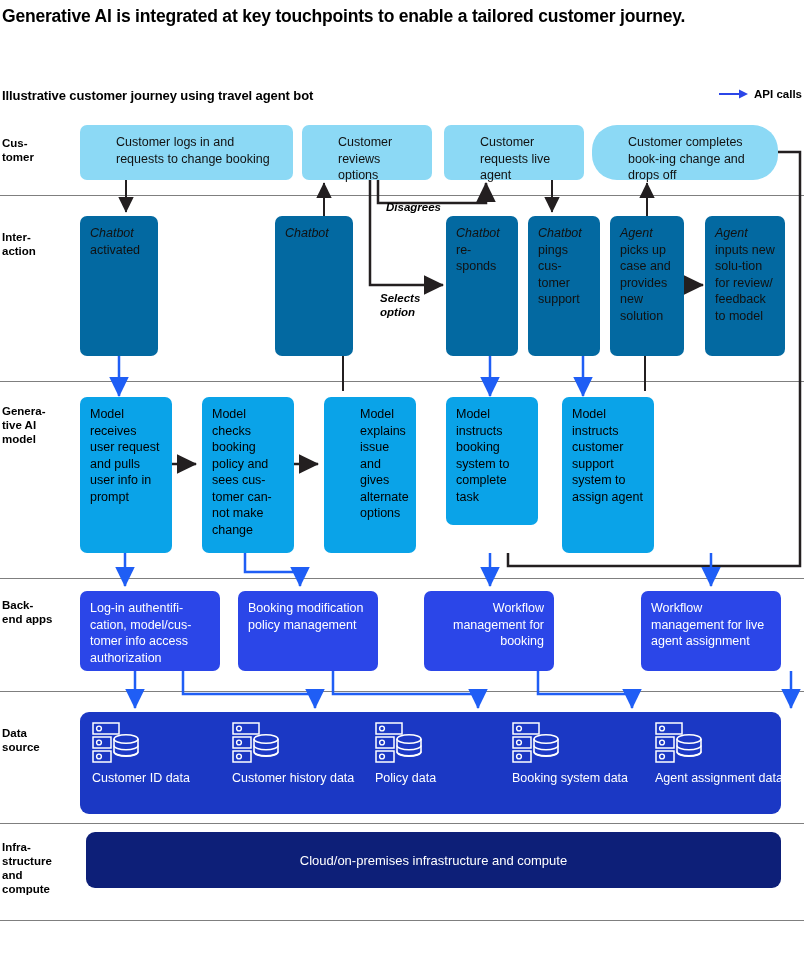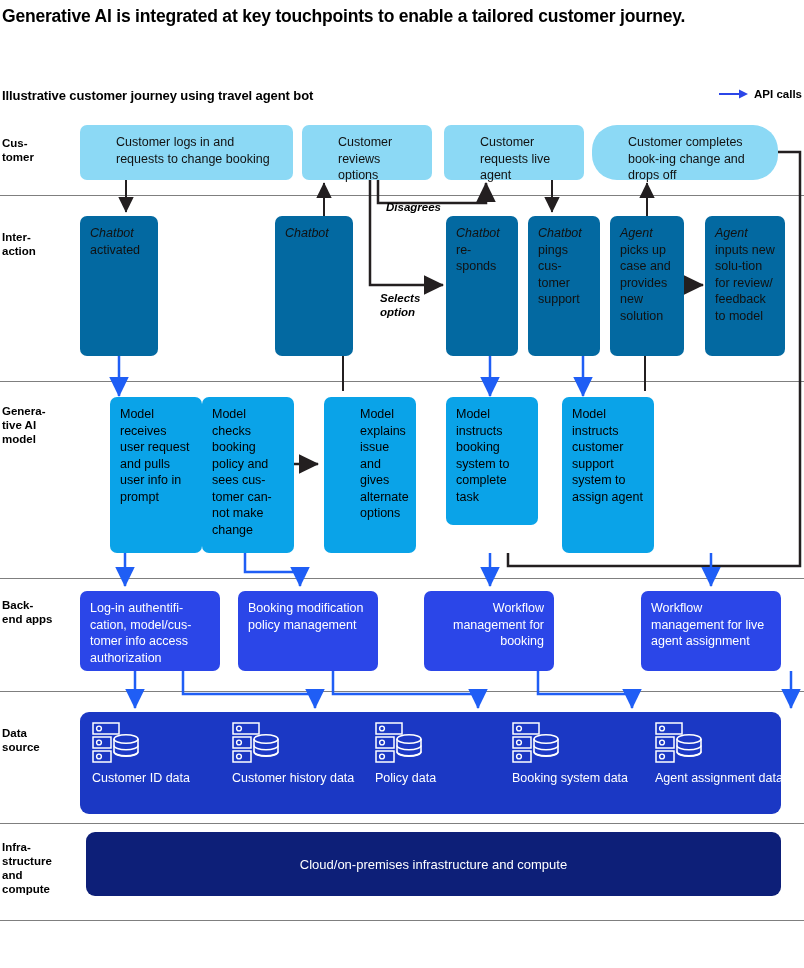--- a/index.html
+++ b/index.html
@@ -179,21 +179,21 @@
   </div>
   <div class="box inter" style="left:610px;top:216px;width:74px;height:140px;">
     <em>Agent</em><br>
     <span>picks up case and provides new solution</span>
   </div>
   <div class="box inter" style="left:705px;top:216px;width:80px;height:140px;">
     <em>Agent</em><br>
     <span>inputs new solu-tion for review/ feedback to model</span>
   </div>
 
-  <div class="box gen" style="left:80px;top:397px;width:92px;height:156px;margin-left:30px;">
+  <div class="box gen" style="left:80px;top:397px;width:92px;height:156px;">
     <span>Model receives user request and pulls user info in prompt</span>
   </div>
   <div class="box gen" style="left:202px;top:397px;width:92px;height:156px;">
     <span>Model checks booking policy and sees cus-tomer can-not make change</span>
   </div>
   <div class="box gen" style="left:324px;top:397px;width:92px;height:156px;padding-left:36px;">
     <span>Model explains issue and gives alternate options</span>
   </div>
   <div class="box gen" style="left:446px;top:397px;width:92px;height:128px;">
     <span>Model instructs booking system to complete task</span>
@@ -300,18 +300,18 @@
         <circle cx="7" cy="34.5" r="2.4" fill="none" stroke="#ffffff" stroke-width="1.4"></circle>
         <ellipse cx="34" cy="17" rx="12" ry="4.2" fill="none" stroke="#ffffff" stroke-width="1.6"></ellipse>
         <path d="M22 17 v13 a12 4.2 0 0 0 24 0 v-13" fill="none" stroke="#ffffff" stroke-width="1.6"></path>
         <path d="M22 23.5 a12 4.2 0 0 0 24 0" fill="none" stroke="#ffffff" stroke-width="1.4"></path>
         <path d="M22 29.5 a12 4.2 0 0 0 24 0" fill="none" stroke="#ffffff" stroke-width="1.4"></path>
       </svg>
     </span>
     <span class="lbl">Agent assignment data</span>
   </div>
 
-  <div class="slab infra" style="left:86px;top:832px;width:695px;height:64px;">
+  <div class="slab infra" style="left:86px;top:832px;width:695px;height:56px;">
     <span>Cloud/on-premises infrastructure and compute</span>
   </div>
 
   <div class="footer">McKinsey &amp; Company</div>
 </div>
 
 </body></html>

